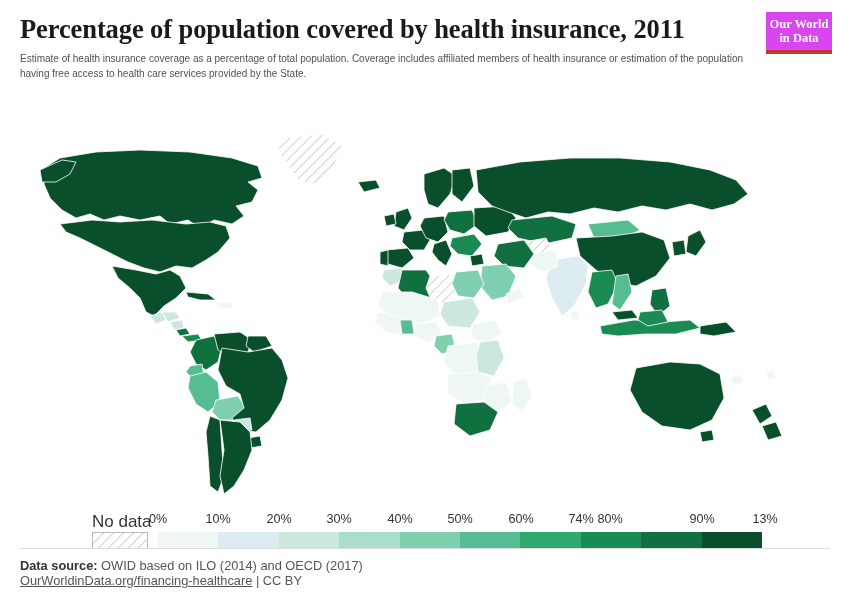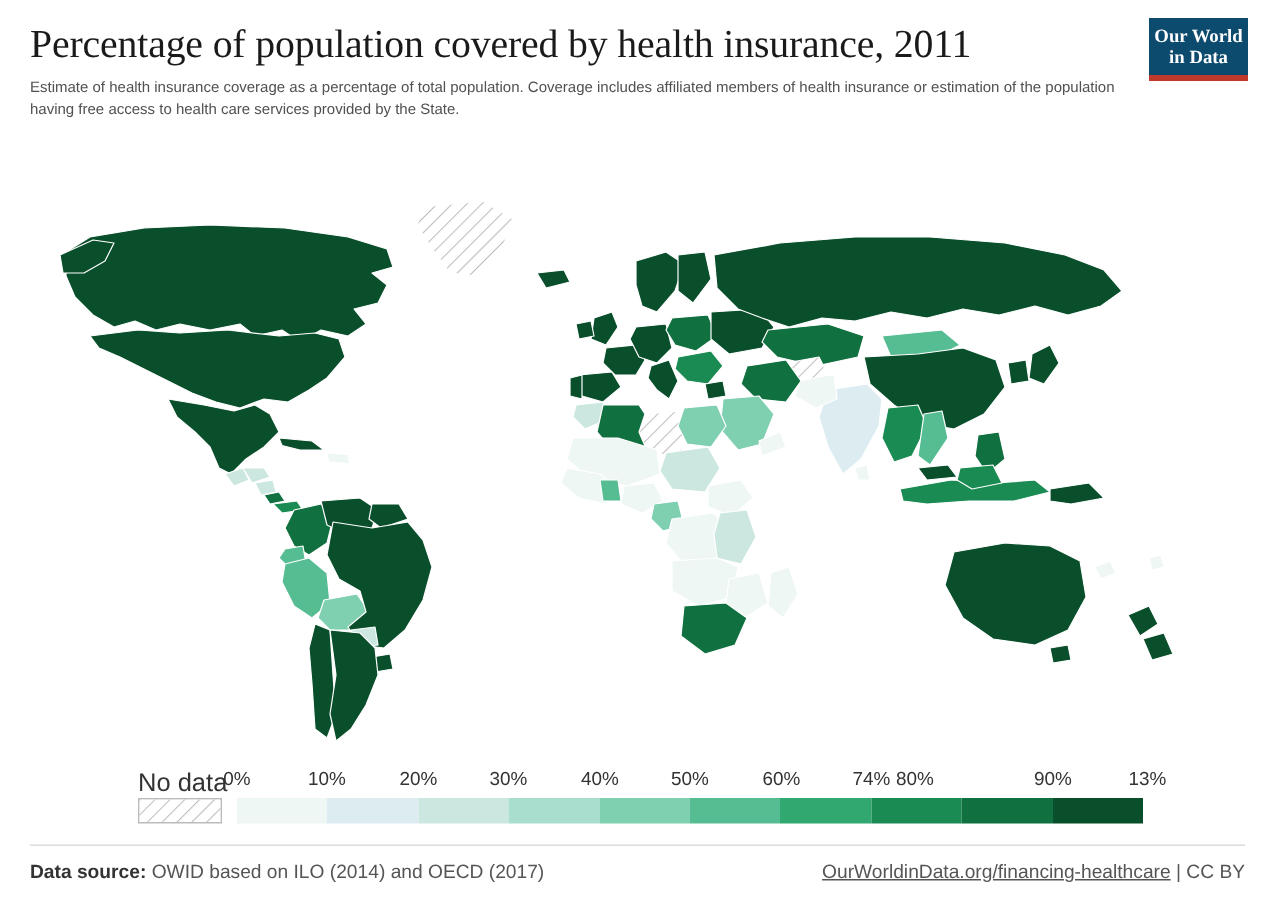--- a/index.html
+++ b/index.html
@@ -21,42 +21,42 @@
     padding: 0;
   }
   
   .header {
     padding: 14px 20px 0 20px;
     position: relative;
   }
   .title {
     font-family: "Liberation Serif", serif;
     font-size: 26.5px;
-    font-weight: 400;
+    font-weight: 700;
     color: #1a1a1a;
     margin: 0;
     line-height: 1.15;
     letter-spacing: -0.1px;
   }
   .subtitle {
     font-size: 10px;
     color: #515151;
     line-height: 1.45;
     margin: 8px 0 0 0;
     max-width: 735px;
     font-weight: 400;
   }
   
   .owid-logo {
     position: absolute;
     top: 12px;
     right: 18px;
     width: 66px;
     height: 42px;
-    background: #0c4a6e;
+    background: #d946ef;
     color: #ffffff;
     font-family: "Liberation Serif", serif;
     font-weight: 700;
     font-size: 12.5px;
     line-height: 1.12;
     text-align: center;
     padding-top: 5px;
     box-sizing: border-box;
     border-bottom: 4px solid #c0392b;
   }
@@ -128,20 +128,21 @@
     left: 20px;
     right: 20px;
     bottom: 12px;
     border-top: 1px solid #dcdcdc;
     padding-top: 9px;
     font-size: 12.8px;
     color: #555555;
     display: flex;
     justify-content: space-between;
     align-items: flex-start;
+    flex-direction: column;
   }
   .footer .src-label {
     color: #333333;
     font-weight: 700;
   }
   .footer a, .footer .link {
     color: #555555;
     text-decoration: underline;
   }
   .footer-right .cc { text-decoration: none; }

